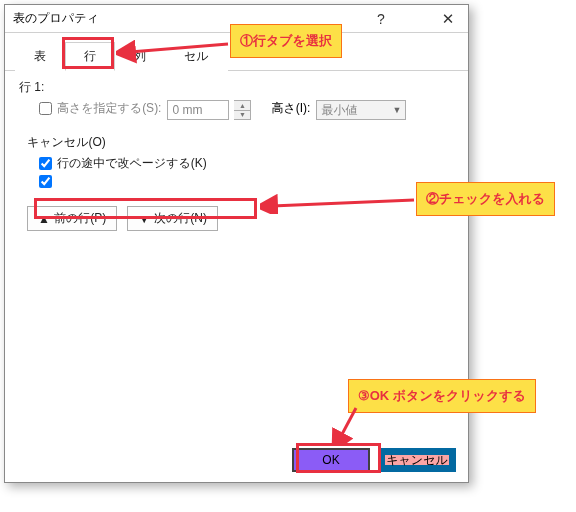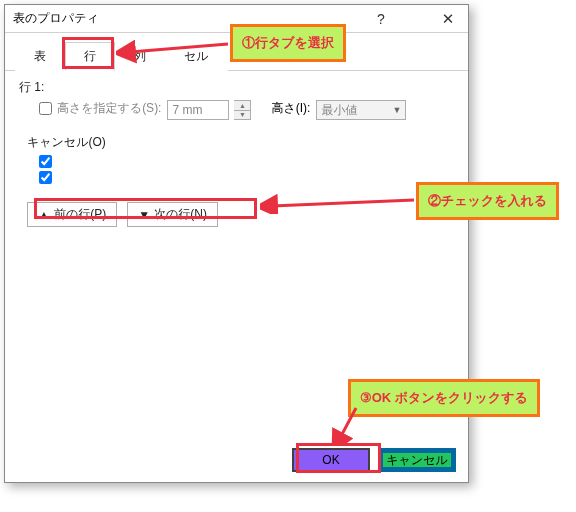--- a/index.html
+++ b/index.html
@@ -148,37 +148,37 @@
     .footer {
       position: absolute;
       bottom: 10px;
       right: 12px;
       display: flex;
       gap: 8px;
     }
     .btn {
       width: 78px;
       height: 24px;
-      border: 5px solid #0369a1;
-      background: #22c55e;
+      border: 7px solid #0369a1;
+      background: #fca5a5;
       font-size: 12px;
       display: flex;
       align-items: center;
       justify-content: center;
       cursor: default;
     }
     .btn.primary {
       border: 2px solid #404040;
       background: #8b5cf6;
     }
     
     .callout {
       position: absolute;
-      border: 3px solid #f97316;
-      background: #bef264;
+      border: 1px solid #f97316;
+      background: #fde047;
       color: #e83040;
       font-weight: bold;
       font-size: 13px;
       padding: 7px 9px;
       white-space: nowrap;
     }
     .highlight-box {
       position: absolute;
       border: 3px solid #e83040;
       pointer-events: none;
@@ -202,36 +202,37 @@
     <div class="tab">セル</div>
   </div>
 
   <div class="content">
     <div class="row-label">行 1:</div>
     <div class="size-row">
       <label class="checkbox">
         <input type="checkbox" style="">
         <span>高さを指定する(S):</span>
       </label>
-      <span class="num-input">7 mm</span>
+      <span class="num-input">0 mm</span>
       <span class="spinner">
         <div>▲</div>
         <div>▼</div>
       </span>
       <span class="height-label">高さ(I):</span>
       <span class="combo">
         <span>最小値</span>
         <span class="chev">▼</span>
       </span>
     </div>
 
     <div class="section-label" style="margin-top:14px;">キャンセル(O)</div>
     <div class="options-block">
       <label class="opt-line checkbox enabled">
         <input type="checkbox" checked="" style="">
+        <span>行の途中で改ページする(K)</span>
       </label>
       <label class="opt-line checkbox enabled">
         <input type="checkbox" checked="" style="">
       </label>
     </div>
 
     <div class="nav-buttons">
       <span class="nav-btn">
         <span>▲</span>
         <span>前の行(P)</span>

